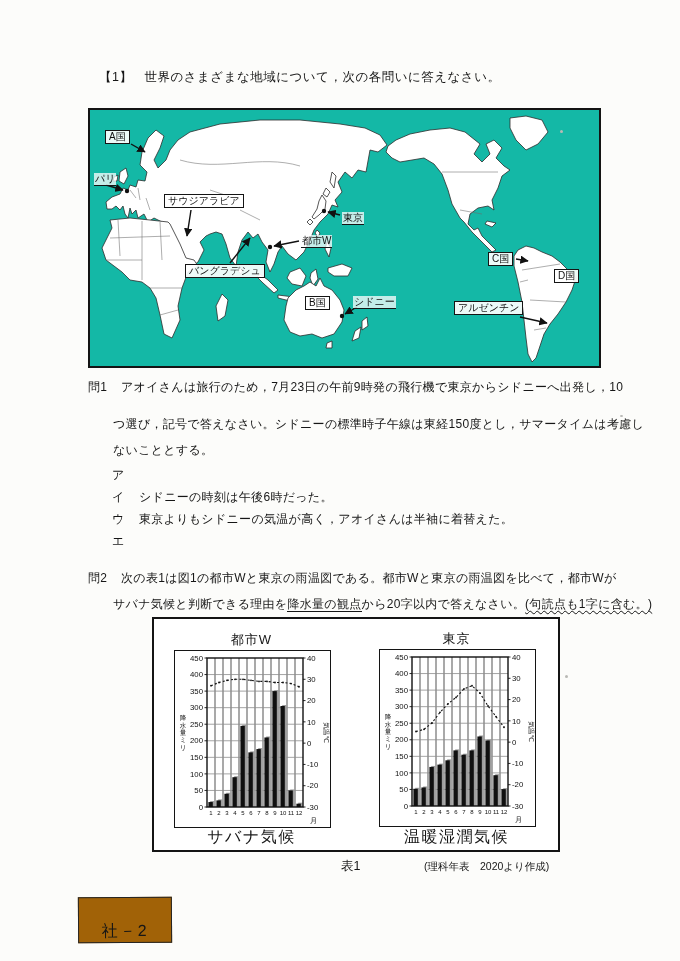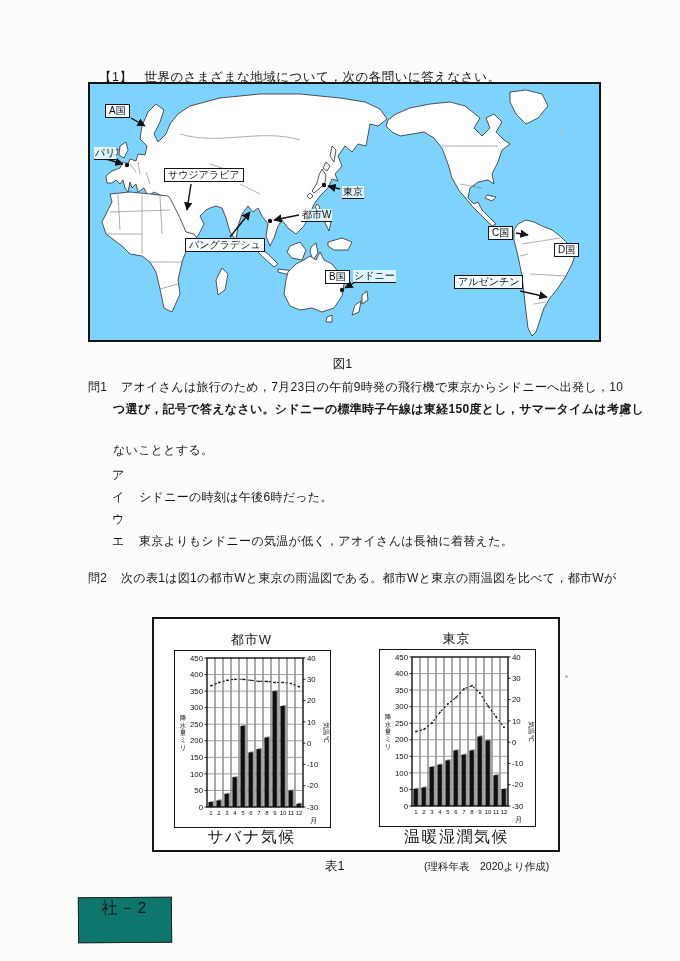--- a/index.html
+++ b/index.html
@@ -2,37 +2,37 @@
 <html><head>
 <meta charset="utf-8">
 <style>
   html,body{margin:0;padding:0;background:#e8e8e6;}
   #page{position:relative;width:680px;height:961px;background:#fcfcfa;overflow:hidden;
         font-family:"Liberation Sans","DejaVu Sans",sans-serif;color:#161616;}
   .abs{position:absolute;white-space:nowrap;}
   .body-txt{font-size:12px;letter-spacing:.3px;}
   .heading{font-size:12.5px;letter-spacing:.5px;}
   
-  #map-box{position:absolute;left:88px;top:82px;width:509px;height:256px;border:2px solid #141414;background:#7dd3fc;}
+  #map-box{position:absolute;left:88px;top:108px;width:509px;height:256px;border:2px solid #141414;background:#14b8a6;}
   #map-svg,#map-annot,#map-labels{position:absolute;left:0;top:0;width:509px;height:256px;}
   #map-svg path{fill:#fff;stroke:#2c2c2c;stroke-width:.8;stroke-linejoin:round;}
   #map-svg .inner{fill:none;stroke:#6b6b6b;stroke-width:.55;}
   .map-label{position:absolute;font-size:10px;line-height:12px;color:#101010;white-space:nowrap;}
   .map-label.box{border:1.4px solid #141414;background:rgba(255,255,255,.92);padding:0 3px;}
   .map-label.underline{border-bottom:1.3px solid #141414;padding:0 1px;background:rgba(255,255,255,.75);}
   
   #chart-outer{position:absolute;left:152px;top:617px;width:404px;height:231px;border:2px solid #141414;background:#fff;}
   .chart-title{position:absolute;text-align:center;font-size:13px;letter-spacing:1px;}
   .chart-frame{position:absolute;width:155px;height:176px;border:1.6px solid #141414;background:#fff;}
   .chart-caption{position:absolute;text-align:center;font-size:16px;letter-spacing:1.5px;}
   .chart-frame svg text{font-family:"Liberation Sans","DejaVu Sans",sans-serif;}
   .u-solid{border-bottom:1.2px solid #161616;}
   .u-wavy{text-decoration-line:underline;text-decoration-style:wavy;text-decoration-thickness:1px;text-underline-offset:2px;}
   #page-num-box{position:absolute;left:78px;top:897px;width:92px;height:44px;border:1.6px solid #242424;
-    display:flex;align-items:flex-start;justify-content:center;font-size:16px;letter-spacing:2px;transform:rotate(-.4deg);background:#0f766e;}
+    display:flex;align-items:flex-end;justify-content:center;font-size:16px;letter-spacing:2px;transform:rotate(-.4deg);background:#a16207;}
   .speck{position:absolute;background:#b9b9b5;border-radius:50%;}
 </style>
 </head>
 <body>
 
 <div id="page">
 
   <div class="abs heading" style="left:99px;top:69px;">
     <span>【1】</span><span style="padding-left:12px;">世界のさまざまな地域について，次の各問いに答えなさい。</span>
   </div>
@@ -89,44 +89,46 @@
         <line x1="426" y1="149" x2="438" y2="151" stroke="#111" stroke-width="1.4" marker-end="url(#arrowhead)"></line>
         <line x1="430" y1="207" x2="457" y2="213" stroke="#111" stroke-width="1.4" marker-end="url(#arrowhead)"></line>
       </svg>
     <div id="map-labels">
         <div class="map-label box" style="left: 15px; top: 20px;">A国</div>
         <div class="map-label underline" style="left: 4px; top: 63px;">パリ</div>
         <div class="map-label box" style="left: 74px; top: 84px;">サウジアラビア</div>
         <div class="map-label box" style="left: 95px; top: 154px;">バングラデシュ</div>
         <div class="map-label underline" style="left: 252px; top: 102px;">東京</div>
         <div class="map-label underline" style="left: 211px; top: 125px;">都市W</div>
-        <div class="map-label box" style="left: 215px; top: 186px; margin-left: 20px;">B国</div>
+        <div class="map-label box" style="left: 215px; top: 186px;">B国</div>
         <div class="map-label underline" style="left: 263px; top: 186px;">シドニー</div>
         <div class="map-label box" style="left: 398px; top: 142px;">C国</div>
         <div class="map-label box" style="left: 464px; top: 159px;">D国</div>
         <div class="map-label box" style="left: 364px; top: 191px;">アルゼンチン</div>
       </div>
   </div>
 
-  <div class="abs" style="left:88px;top:356px;width:509px;text-align:center;font-size:12.5px;">図1</div>
 
   <div class="abs body-txt" style="left:88px;top:379px;">問1</div>
   <div class="abs body-txt" style="left:121px;top:379px;">アオイさんは旅行のため，7月23日の午前9時発の飛行機で東京からシドニーへ出発し，10</div>
-  <div class="abs body-txt" style="left:113px;top:401px;font-weight:bold;">つ選び，記号で答えなさい。シドニーの標準時子午線は東経150度とし，サマータイムは考慮し</div>
+  <div class="abs body-txt" style="left:113px;top:416px;">つ選び，記号で答えなさい。シドニーの標準時子午線は東経150度とし，サマータイムは考慮し</div>
   <div class="abs body-txt" style="left:113px;top:442px;">ないこととする。</div>
 
   <div class="abs body-txt" style="left:112px;top:467px;">ア</div>
   <div class="abs body-txt" style="left:112px;top:489px;">イ</div>
   <div class="abs body-txt" style="left:139px;top:489px;">シドニーの時刻は午後6時だった。</div>
   <div class="abs body-txt" style="left:112px;top:511px;">ウ</div>
+  <div class="abs body-txt" style="left:139px;top:511px;">東京よりもシドニーの気温が高く，アオイさんは半袖に着替えた。</div>
   <div class="abs body-txt" style="left:112px;top:533px;">エ</div>
-  <div class="abs body-txt" style="left:139px;top:533px;">東京よりもシドニーの気温が低く，アオイさんは長袖に着替えた。</div>
 
   <div class="abs body-txt" style="left:88px;top:570px;">問2</div>
   <div class="abs body-txt" style="left:121px;top:570px;">次の表1は図1の都市Wと東京の雨温図である。都市Wと東京の雨温図を比べて，都市Wが</div>
+  <div class="abs body-txt" style="left:113px;top:596px;">
+    <span>サバナ気候と判断できる理由を</span><span class="u-solid">降水量の観点</span><span>から20字以内で答えなさい。</span><span class="u-wavy">(句読点も1字に含む。)</span>
+  </div>
 
   <div id="chart-outer">
     <div class="chart-title" style="left:20px;top:12px;width:155px;">都市W</div>
     <div class="chart-title" style="left:225px;top:11px;width:155px;">東京</div>
     <div class="chart-frame" style="left:20px;top:31px;"><svg viewBox="0 0 155 176" width="155" height="176">
           <line x1="40" y1="7" x2="40" y2="156" stroke="#8d8d8d" stroke-width="1.5"></line>
           <line x1="48" y1="7" x2="48" y2="156" stroke="#8d8d8d" stroke-width="1.5"></line>
           <line x1="56" y1="7" x2="56" y2="156" stroke="#8d8d8d" stroke-width="1.5"></line>
           <line x1="64" y1="7" x2="64" y2="156" stroke="#8d8d8d" stroke-width="1.5"></line>
           <line x1="72" y1="7" x2="72" y2="156" stroke="#8d8d8d" stroke-width="1.5"></line>
@@ -349,21 +351,21 @@
           <text x="8" y="76.50000000000001" text-anchor="middle" font-size="6.6" fill="#111">水</text>
           <text x="8" y="83.9" text-anchor="middle" font-size="6.6" fill="#111">量</text>
           <text x="8" y="91.30000000000001" text-anchor="middle" font-size="6.6" fill="#111">ミ</text>
           <text x="8" y="98.70000000000002" text-anchor="middle" font-size="6.6" fill="#111">リ</text>
           <text x="149" y="81.5" text-anchor="middle" font-size="6.6" fill="#111" transform="rotate(90 149 81.5)">気温℃</text>
         </svg></div>
     <div class="chart-caption" style="left:20px;top:208px;width:155px;">サバナ気候</div>
     <div class="chart-caption" style="left:225px;top:208px;width:155px;">温暖湿潤気候</div>
   </div>
 
-  <div class="abs" style="left:325px;top:858px;font-size:12.5px;">表1</div>
+  <div class="abs" style="left:341px;top:858px;font-size:12.5px;">表1</div>
   <div class="abs" style="left:424px;top:860px;font-size:10.5px;">(理科年表　2020より作成)</div>
 
   <div id="page-num-box">
     <span>社－2</span>
   </div>
 
   <div class="speck" style="left:560px;top:130px;width:3px;height:3px;"></div>
   <div class="speck" style="left:620px;top:415px;width:3px;height:2px;"></div>
   <div class="speck" style="left:565px;top:675px;width:3px;height:3px;"></div>
 </div>

